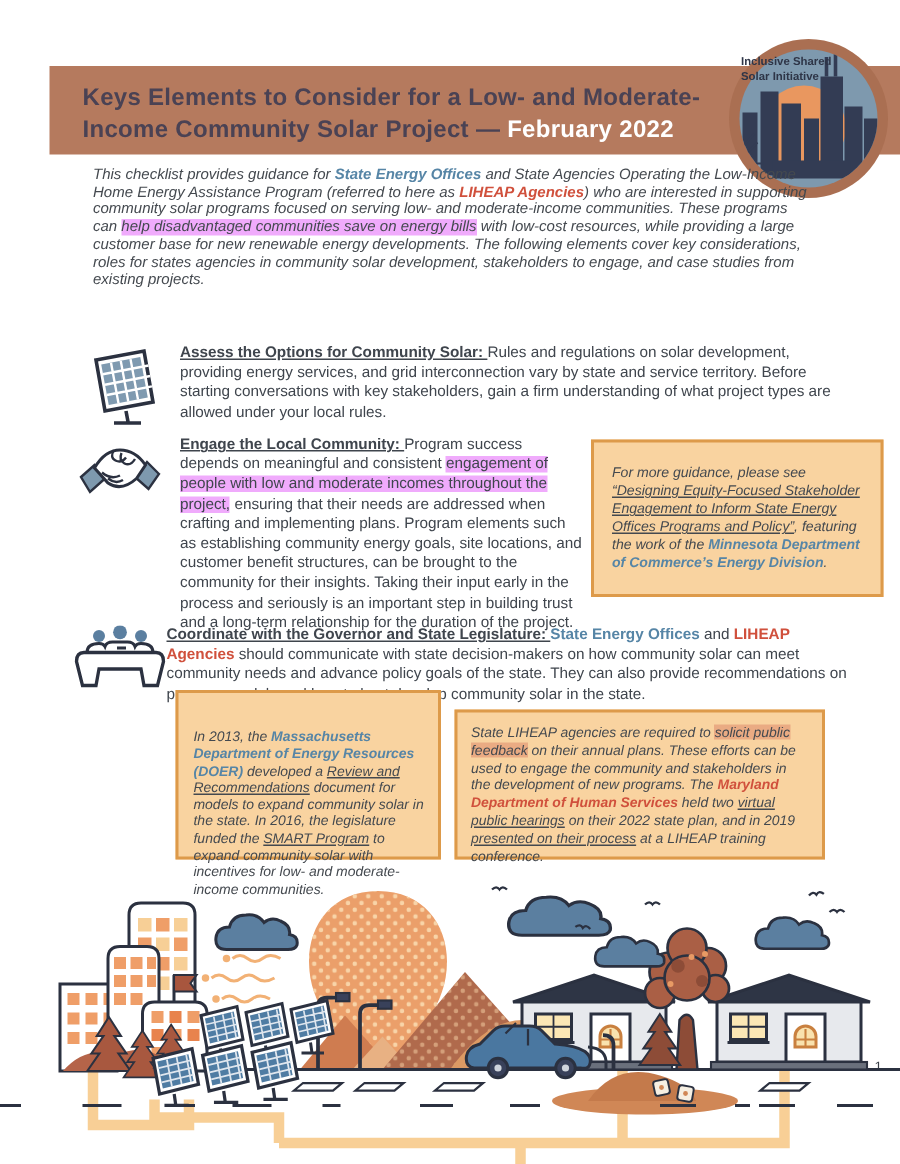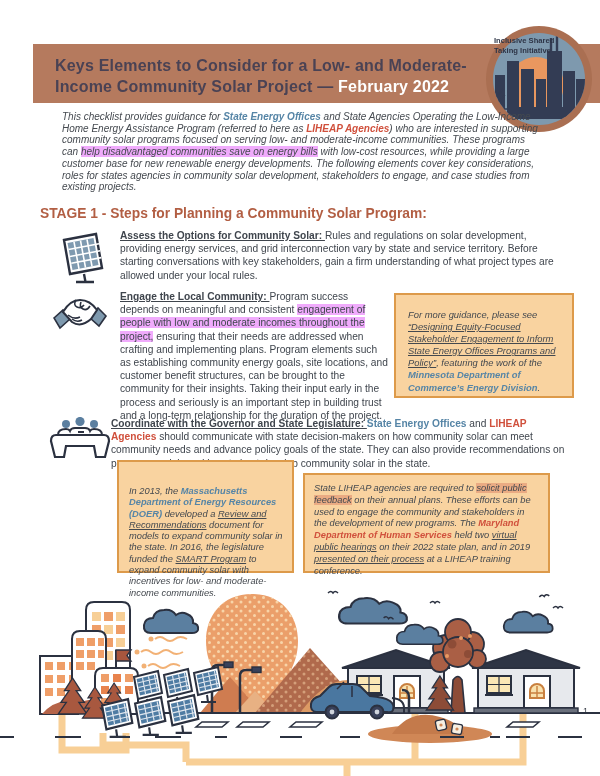--- a/index.html
+++ b/index.html
@@ -20,21 +20,21 @@
   
   .item-text{font-size:10.2px;line-height:13.2px;color:#3f454d;}
   #item1-text{left:120px;top:229px;width:450px;}
   #item2-text{left:120px;top:290px;width:268px;}
   #item3-text{left:111px;top:417px;width:454px;}
   #item1-icon{left:57px;top:231px;}
   #item2-icon{left:50px;top:292px;}
   #item3-icon{left:48px;top:417px;}
   
   .obox{background:#f9d3a0;border:2px solid #dd9a4a;font-style:italic;color:#44494f;box-sizing:border-box;}
-  #guidance-box{left:394px;top:293px;width:180px;height:105px;padding:14px 12px;font-size:9.4px;line-height:12.1px;}
+  #guidance-box{left:394px;top:293px;width:195px;height:105px;padding:14px 12px;font-size:9.4px;line-height:12.1px;}
   #case-left{left:117px;top:460px;width:177px;height:113px;padding:24px 8px 8px 10px;font-size:9.3px;line-height:11.3px;}
   #case-right{left:303px;top:473px;width:247px;height:100px;padding:8px 9px;font-size:9.3px;line-height:11.8px;}
   
   .b{font-weight:bold;text-decoration:underline;}
   .blue-b{color:#5685a6;font-weight:bold;}
   .red-b{color:#d0503c;font-weight:bold;}
   .hl{background:#f0abfc;}
   .hl2{background:#eaab83;}
   .u{text-decoration:underline;}
   .white{color:#ffffff;}
@@ -68,26 +68,25 @@
           <rect x="91" y="54" width="9" height="38"></rect>
           <rect x="30" y="82" width="52" height="12"></rect>
         </g>
         <path d="M66,26 V13 M72,26 V9" stroke="#333c54" stroke-width="2.4" fill="none"></path>
         <path d="M4,80 L18,64 M8,82 L20,70 M2,84 H24" stroke="#333c54" stroke-width="1.4" fill="none"></path>
       </g>
     </svg>
   </div>
   <div class="abs" id="badge-text">
     <div>Inclusive Shared</div>
-    <div>Taking Initiative</div>
+    <div>Solar Initiative</div>
   </div>
 
   <div class="abs" id="intro"><span>This checklist provides guidance for </span><span class="blue-b">State Energy Offices</span><span> and State Agencies Operating the Low-Income Home Energy Assistance Program (referred to here as </span><span class="red-b">LIHEAP Agencies</span><span>) who are interested in supporting community solar programs focused on serving low- and moderate-income communities. These programs can </span><span class="hl">help disadvantaged communities save on energy bills</span><span> with low-cost resources, while providing a large customer base for new renewable energy developments. The following elements cover key considerations, roles for states agencies in community solar development, stakeholders to engage, and case studies from existing projects.</span></div>
 
-  <div class="abs" id="stage1-heading">STAGE 1 - Steps for Planning a Community Solar Program:</div>
 
   <div class="abs" id="item1-icon">
     <svg width="50" height="54" viewBox="0 0 50 54">
       <path d="M7,9 L39,3 L45,37 L13,43 Z" fill="#ffffff" stroke="#2b3140" stroke-width="2.4"></path>
       <path d="M10.5,12 L36.5,7 L41.5,34 L15.5,39 Z" fill="#7f9ab0"></path>
       <path d="M17,10.8 L22,37.9 M23.5,9.6 L28.5,36.7 M30,8.4 L35,35.4 M11.5,18.5 L42,12.7 M13,25.5 L43.2,19.7 M14.3,32.3 L44.3,26.6" stroke="#ffffff" stroke-width="1.6" fill="none"></path>
       <path d="M27,43 l1.5,8 M19,51 h18" stroke="#2b3140" stroke-width="2.4" fill="none"></path>
     </svg>
   </div>
   <div class="abs item-text" id="item1-text"><span class="b">Assess the Options for Community Solar: </span><span>Rules and regulations on solar development, providing energy services, and grid interconnection vary by state and service territory. Before starting conversations with key stakeholders, gain a firm understanding of what project types are allowed under your local rules.</span></div>

